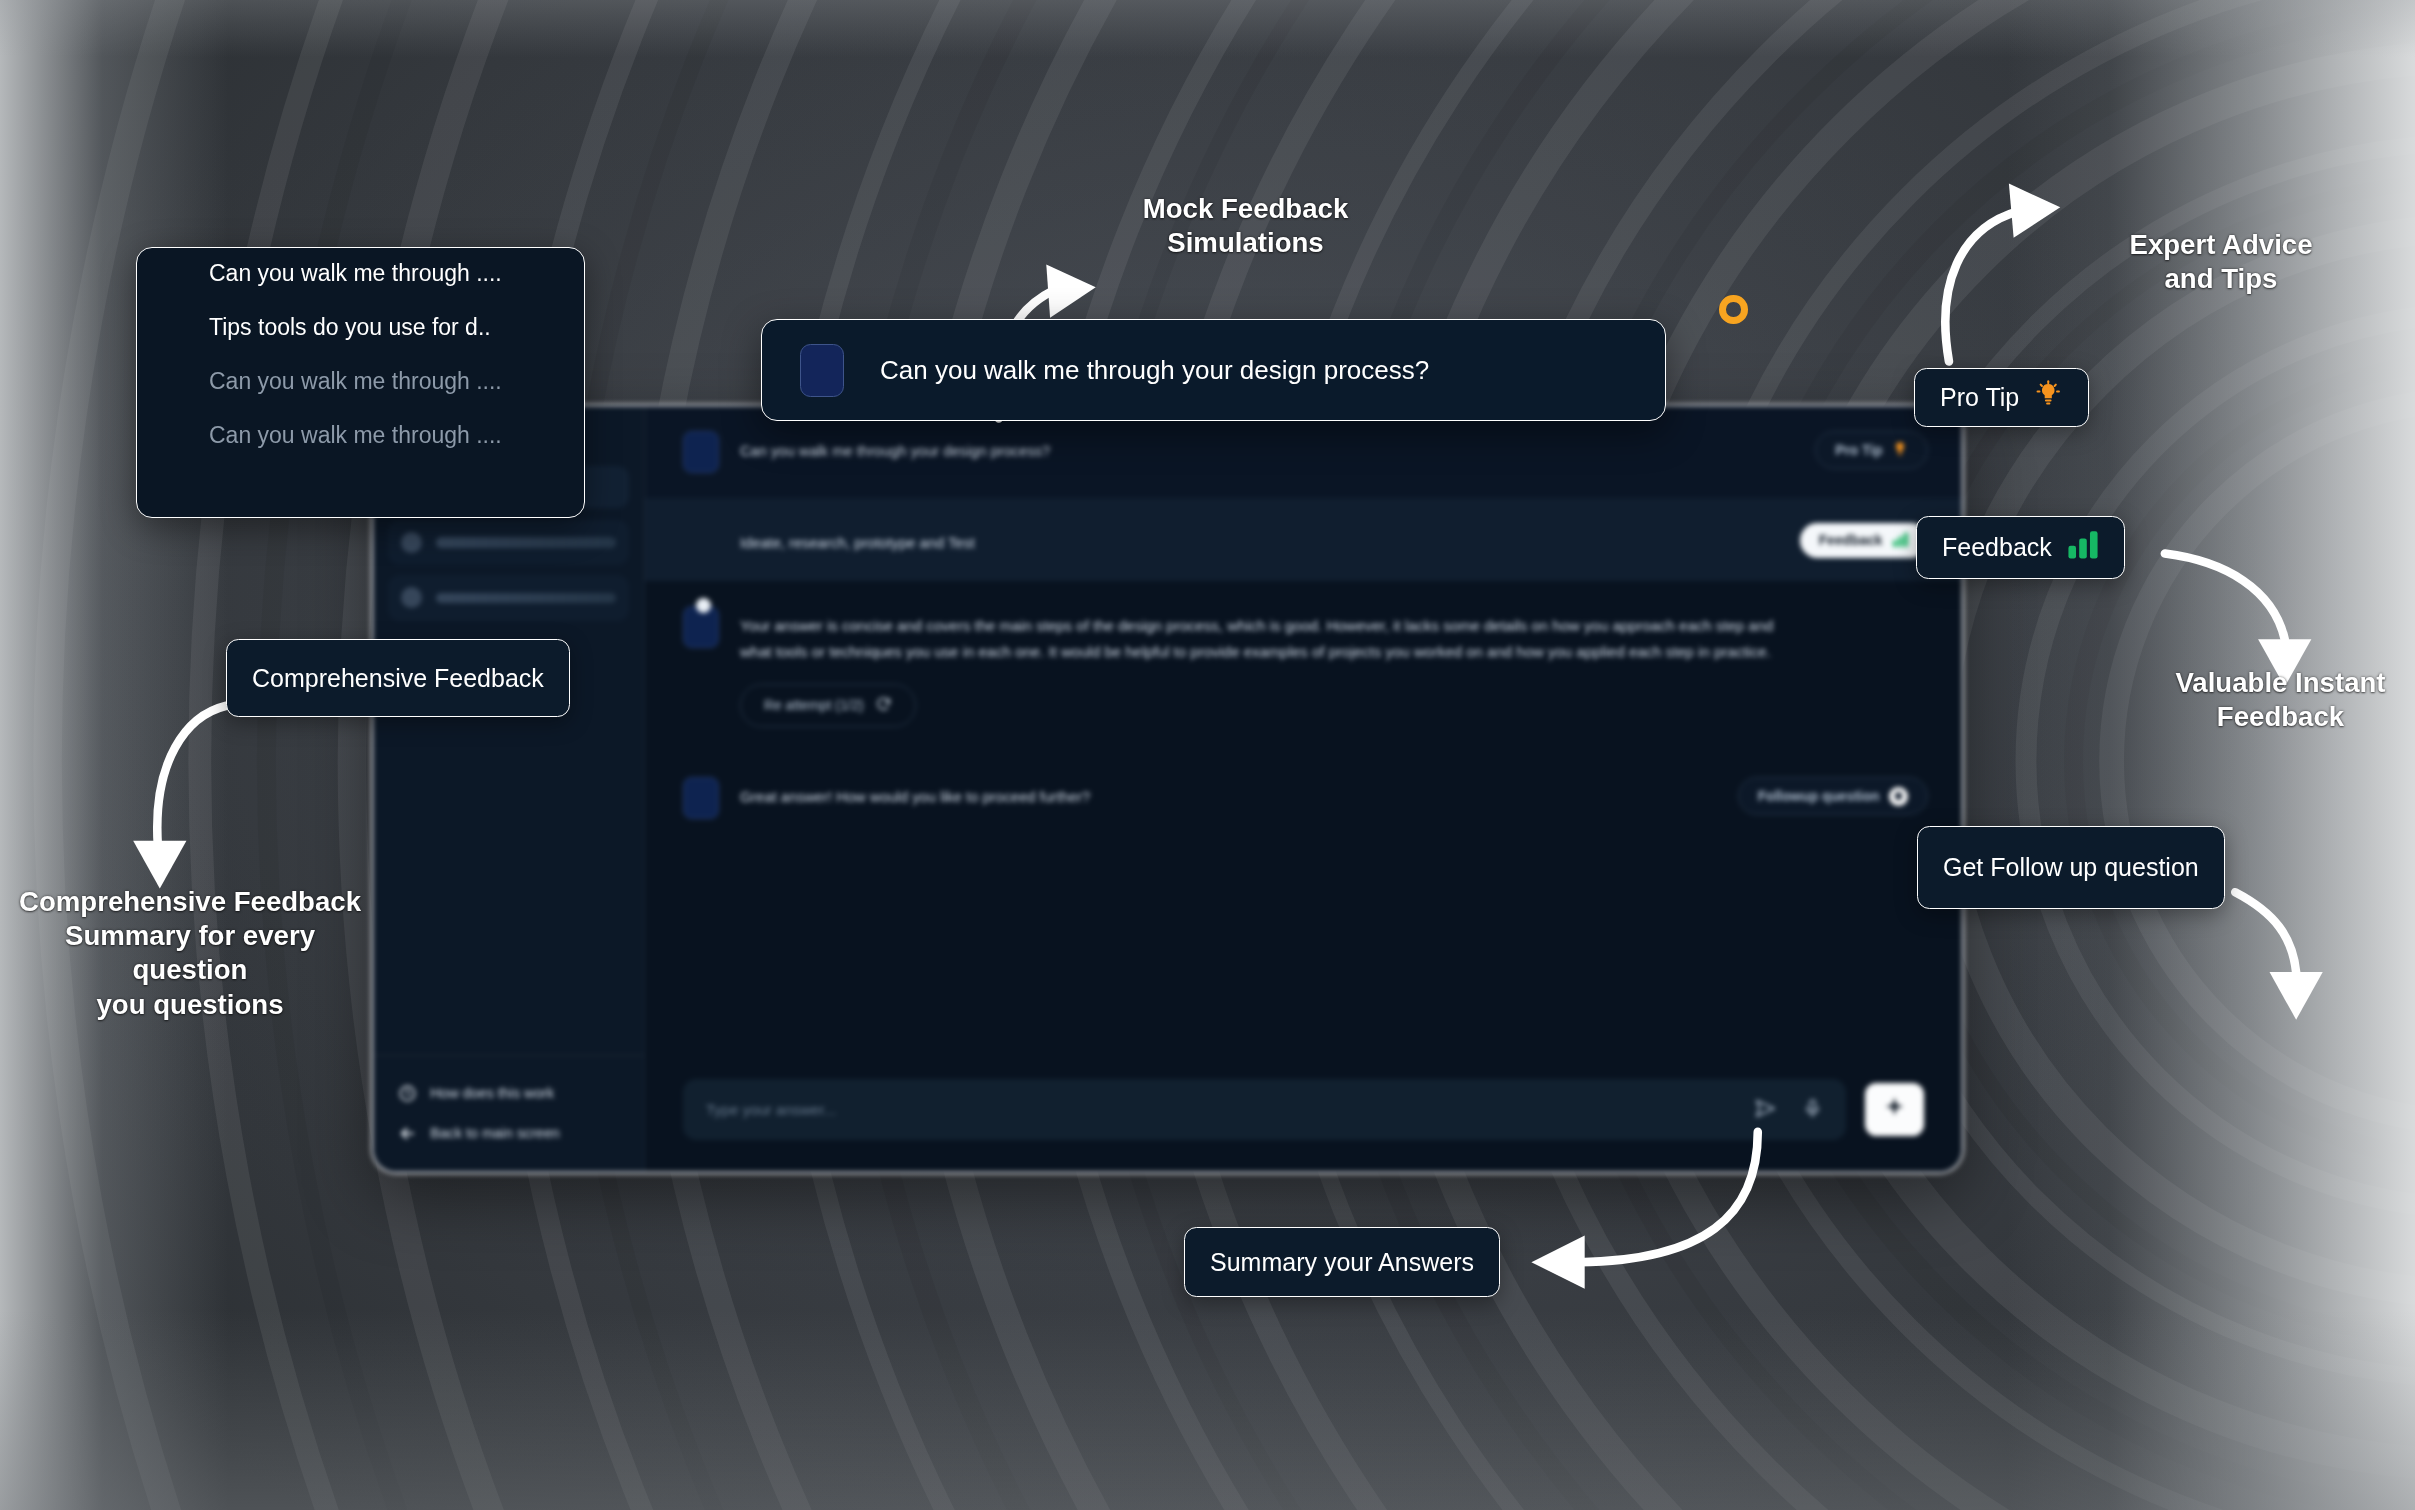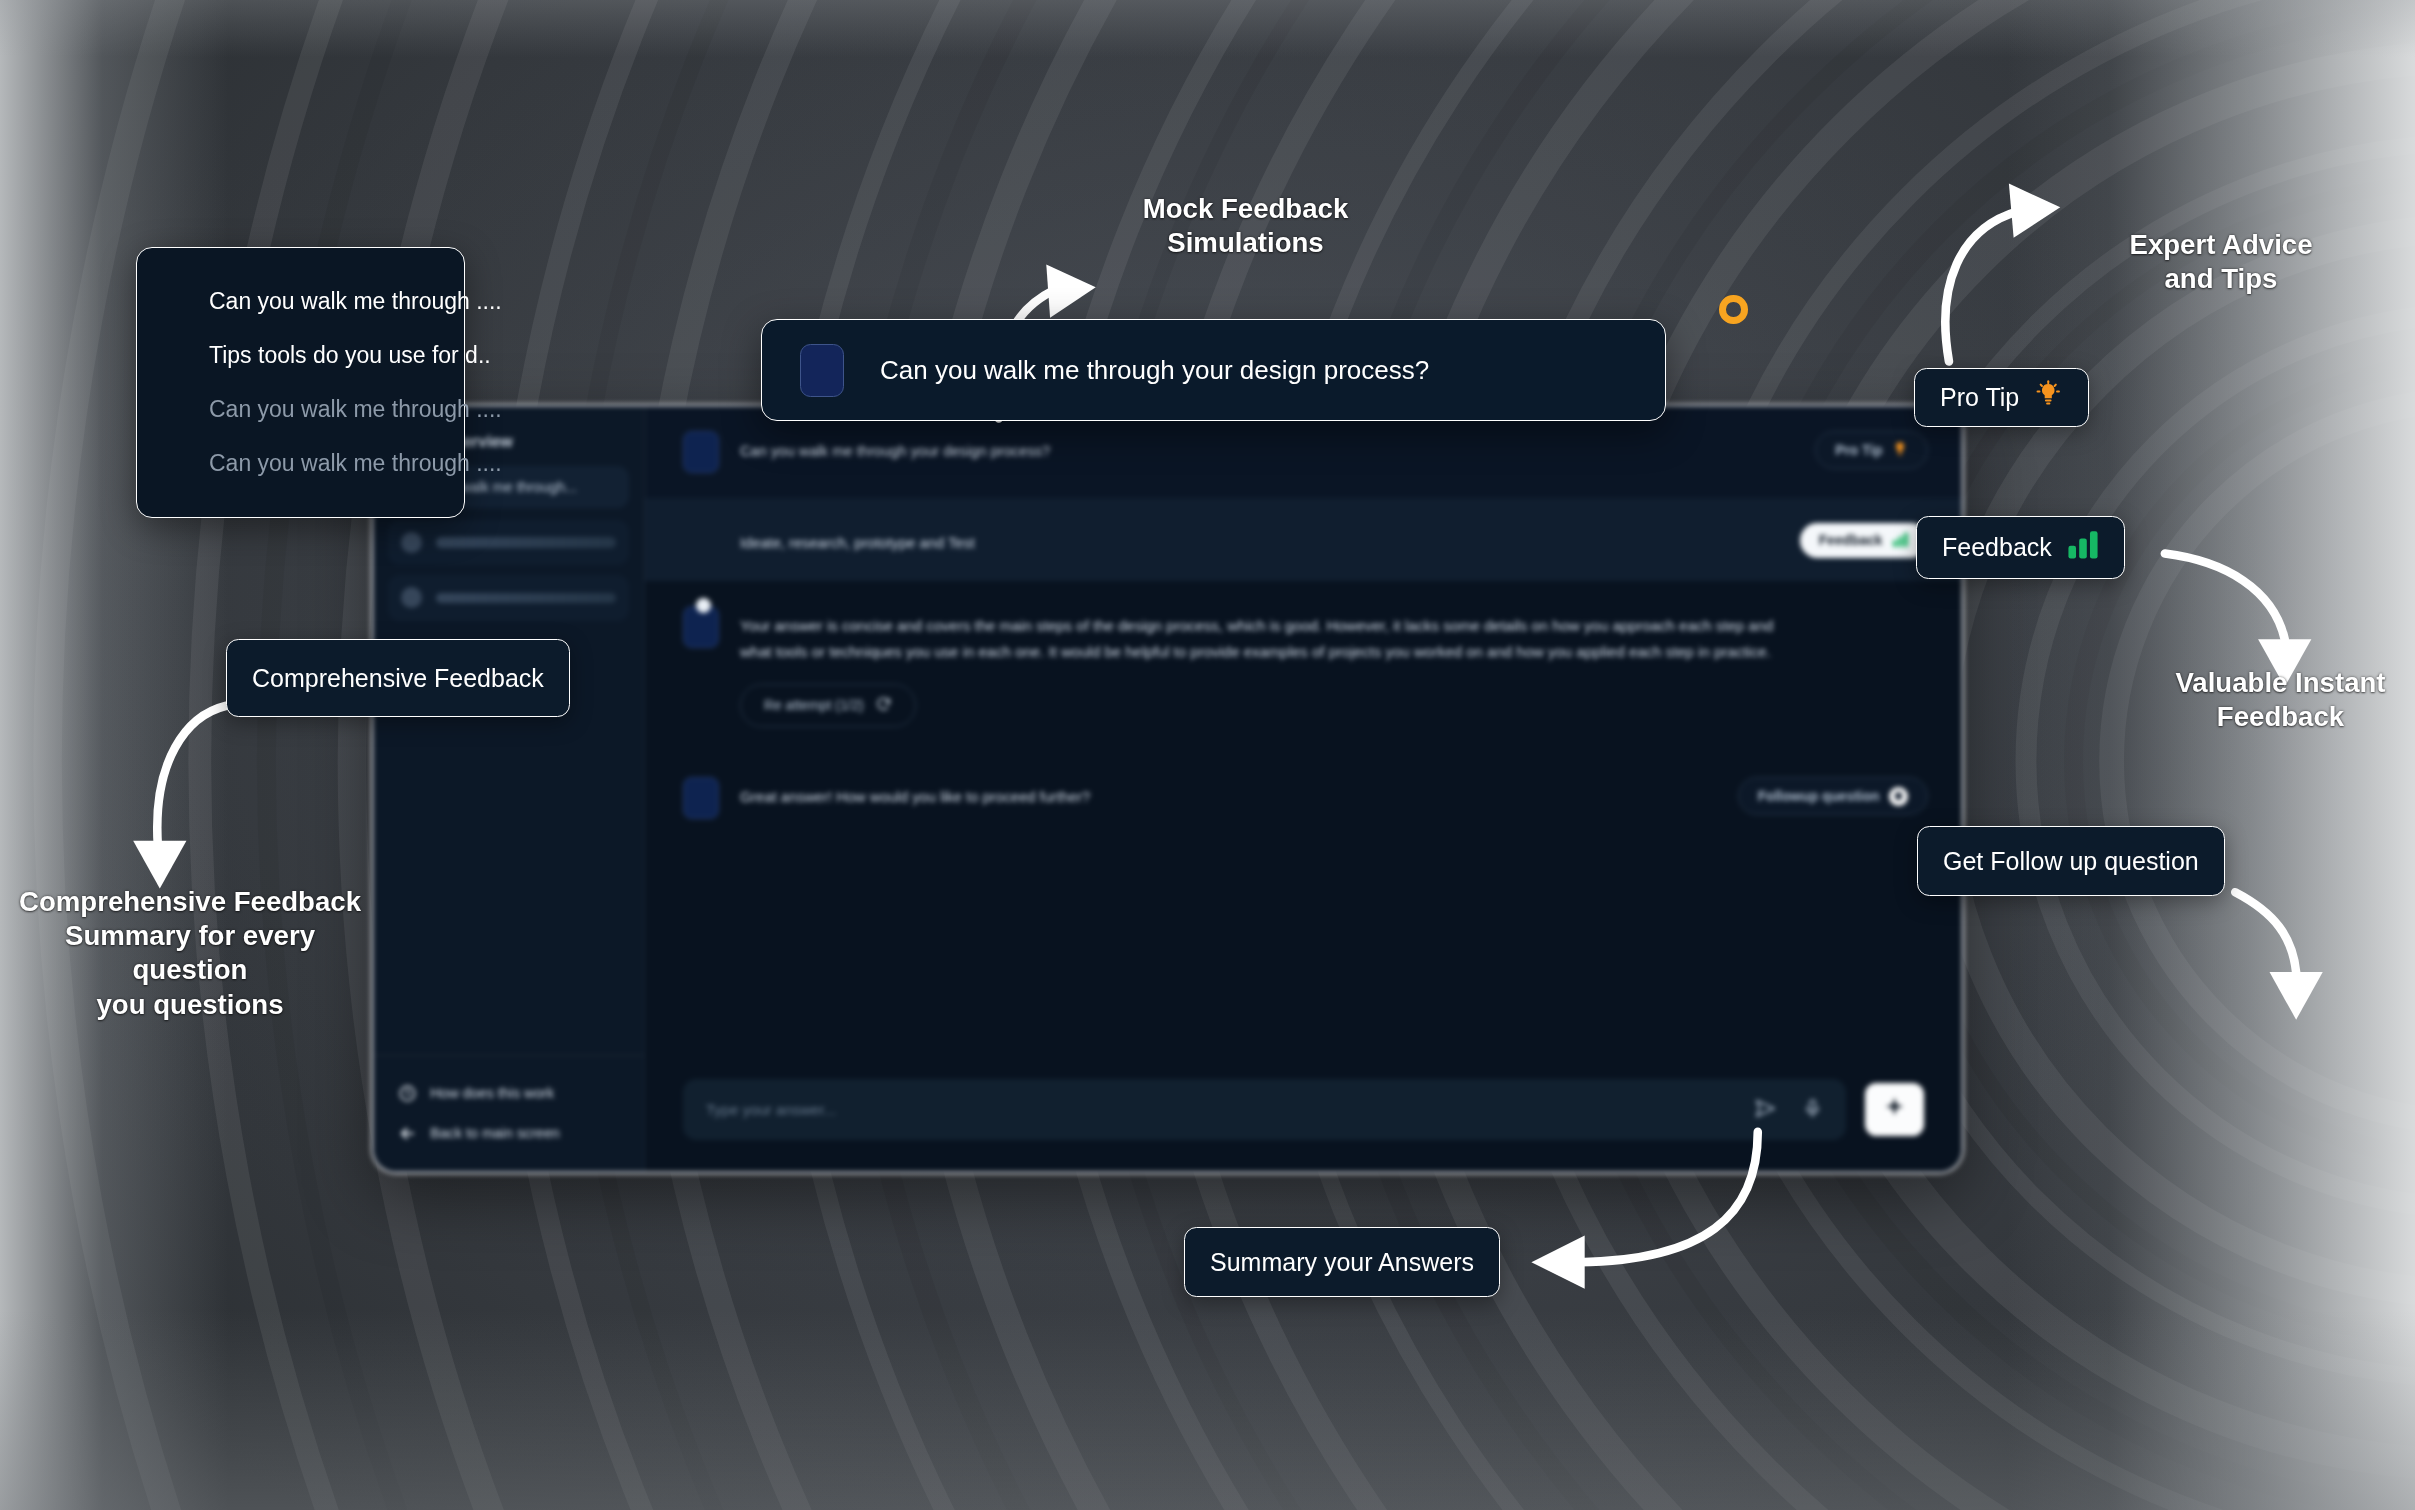--- a/index.html
+++ b/index.html
@@ -210,25 +210,25 @@
     font-weight: 600;
     line-height: 1.24;
     text-align: center;
     text-shadow: 0 0 2.9px rgba(0,0,0,.55), 0 1px 1.9px rgba(0,0,0,.5);
   }
 
   
   #qlist {
     position: absolute;
     left: 136px; top: 247px;
-    width: 329px; height: 271px;
+    width: 449px; height: 271px;
     background: #0a1624;
     border: 1.9px solid #ffffff;
     border-radius: 16px;
-    padding: 40px 0 0 0;
+    padding: 12px 0 0 0;
     box-shadow: 0 9.5px 34px rgba(0,0,0,.4);
   }
   .q-item {
     font-size: 23px;
     padding: 0 0 0 72px;
     margin-bottom: 27px;
     white-space: nowrap;
   }
   .q-item.active { color: #ffffff; font-weight: 500; }
   .q-item.dim    { color: #8d9aa9; }
@@ -506,21 +506,21 @@
     <span>Feedback</span>
     <span>
       <svg width="32" height="28.5" viewBox="0 0 20 18" fill="#16b864">
         <rect x="0.8" y="10" width="4.8" height="8" rx="1.4"></rect>
         <rect x="7.6" y="5.4" width="4.8" height="12.6" rx="1.4"></rect>
         <rect x="14.4" y="0.8" width="4.8" height="17.2" rx="1.4"></rect>
       </svg>
     </span>
   </div>
 
-  <div class="chip" style="left:1917px; top:826px; height:70px;">
+  <div class="chip" style="left:1917px; top:826px; height:83px;">
     <span>Get Follow up question</span>
   </div>
 
   <div class="chip" style="left:226px; top:639px; height:78px;">
     <span>Comprehensive Feedback</span>
   </div>
 
   <div class="chip" style="left:1184px; top:1227px; height:70px;">
     <span>Summary your Answers</span>
   </div>

